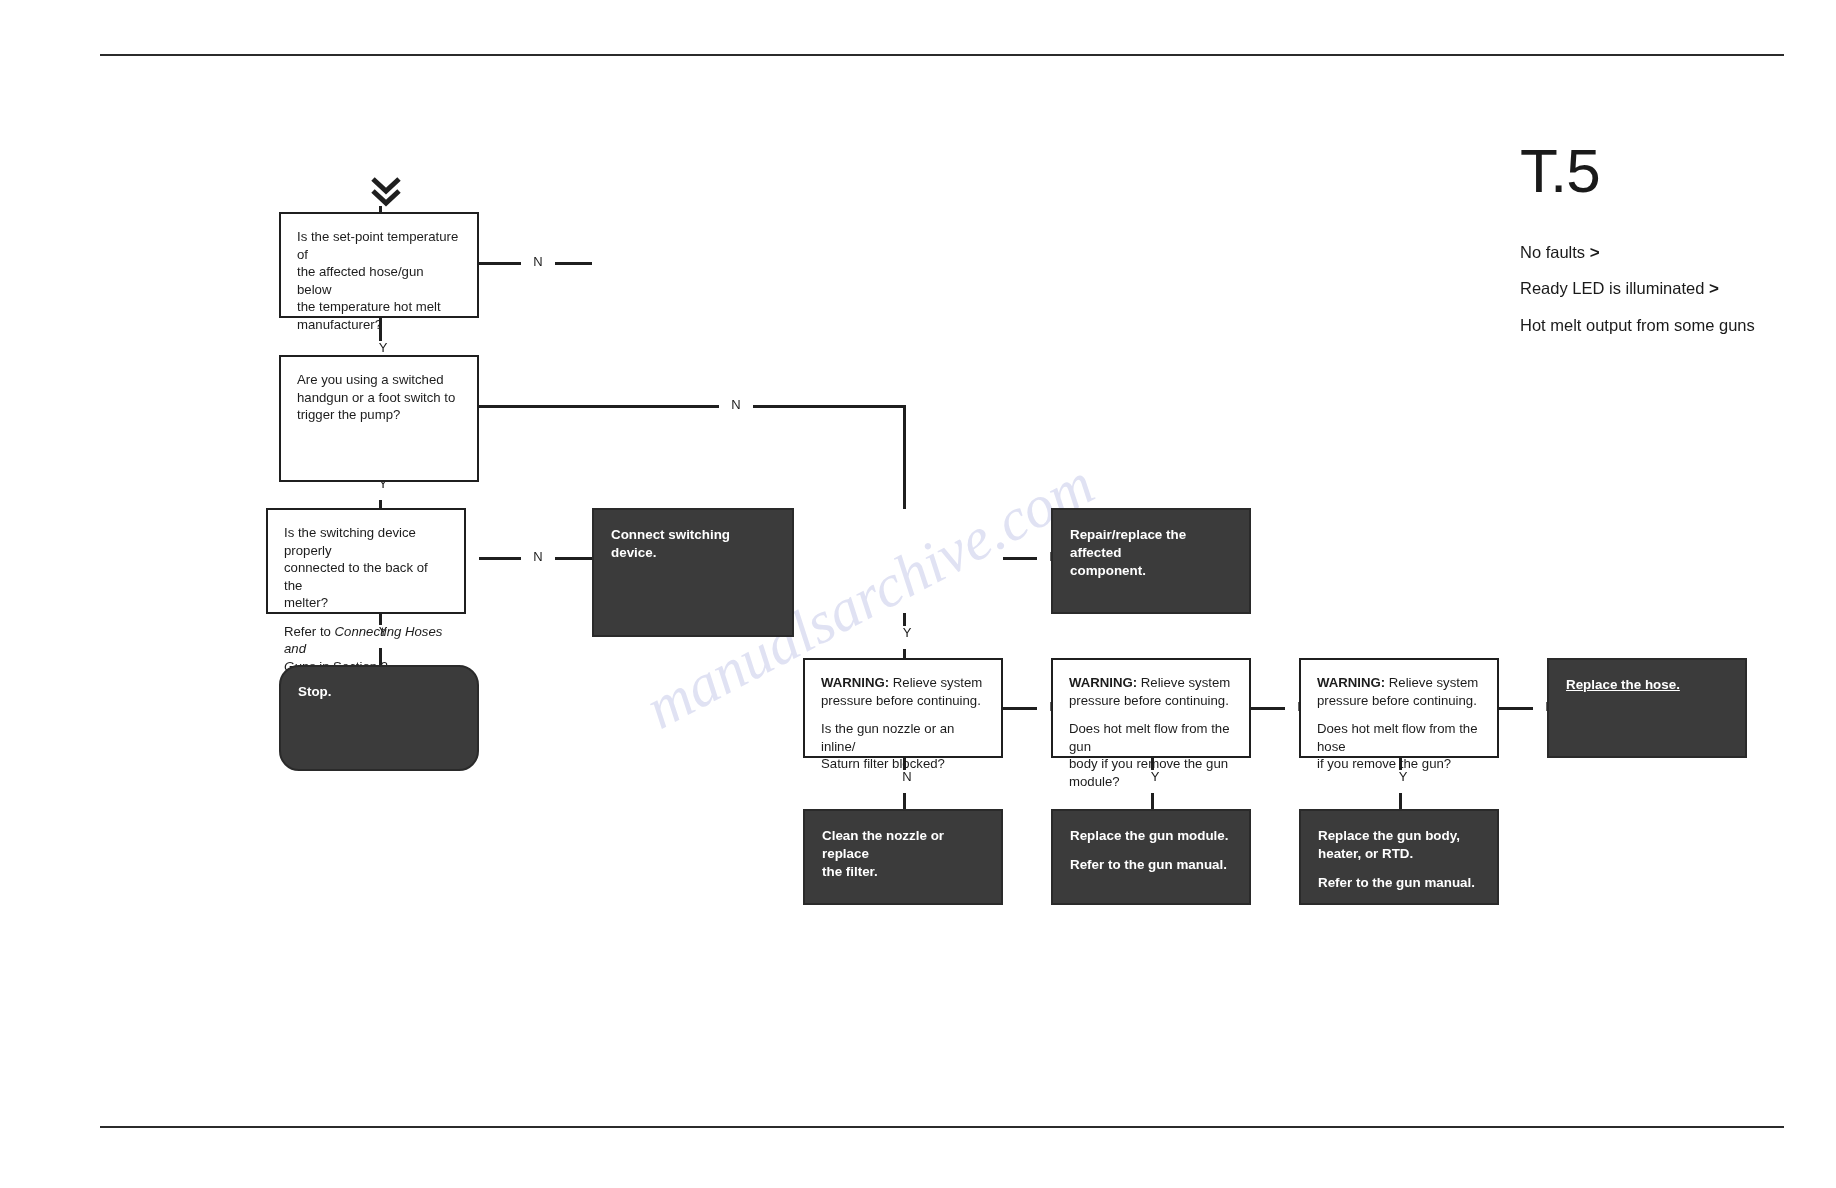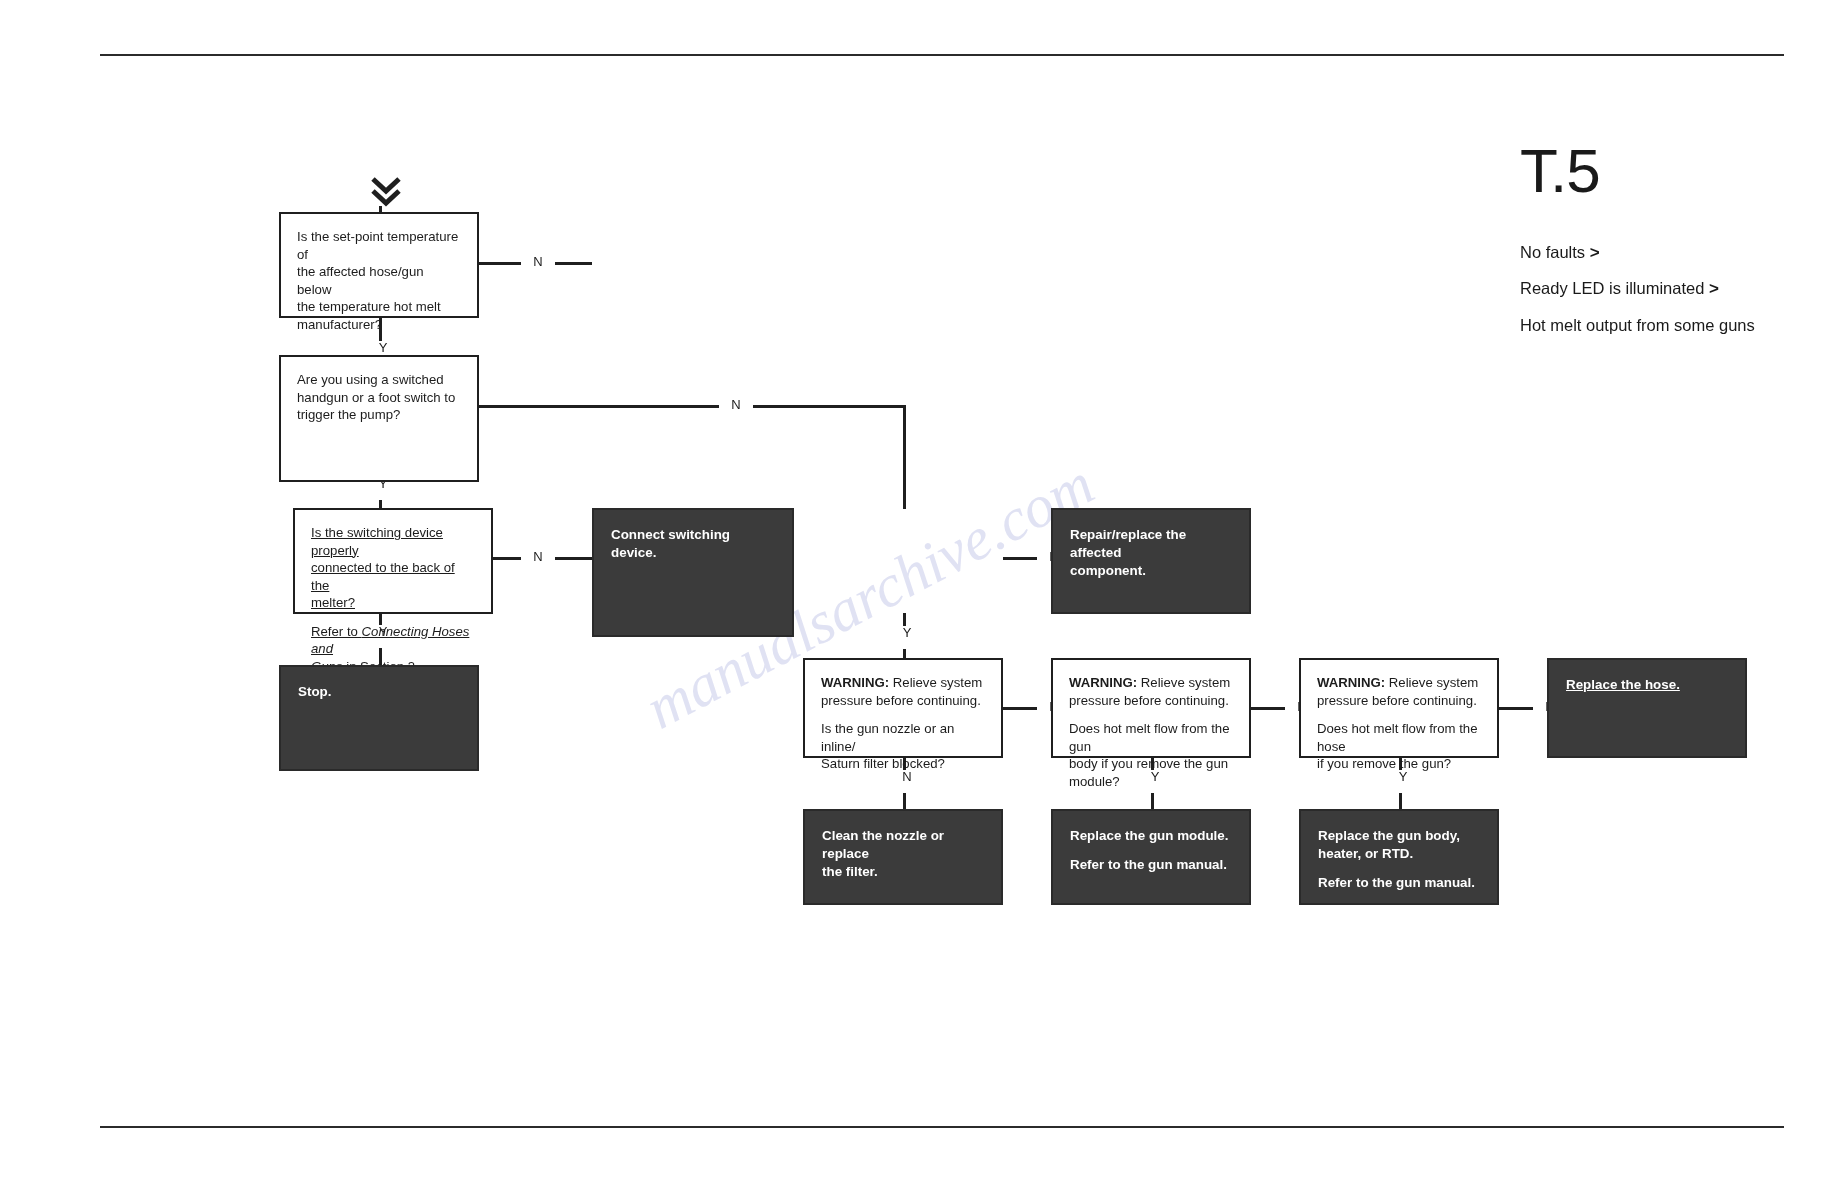--- a/index.html
+++ b/index.html
@@ -244,40 +244,40 @@
   <div class="node decision" style="left:279px; top:355px; width:200px; height:127px;">
     <div class="inner">
       <p>
         <span>Are you using a switched</span><br>
         <span>handgun or a foot switch to</span><br>
         <span>trigger the pump?</span>
       </p>
     </div>
   </div>
 
-  <div class="node decision" style="left:293px; top:508px; width:200px; height:106px;text-decoration:underline;">
+  <div class="node decision" style="left:266px; top:508px; width:200px; height:106px;">
     <div class="inner">
       <p>
         <span>Is the switching device properly</span><br>
         <span>connected to the back of the</span><br>
         <span>melter?</span>
       </p>
       <p>
         <span>Refer to </span><span class="ital">Connecting Hoses and</span><br><span class="ital">Guns</span><span> in Section 3, </span><span class="ital">Installation</span>
       </p>
     </div>
   </div>
 
   <div class="node action" style="left:592px; top:508px; width:202px; height:129px;">
     <div class="inner">
       <p>Connect switching device.</p>
     </div>
   </div>
 
-  <div class="node action" style="left:279px; top:665px; width:200px; height:106px;">
+  <div class="node action" style="left:279px; top:665px; width:200px; height:106px;border-radius:20px;">
     <div class="inner">
       <p>Stop.</p>
     </div>
   </div>
 
 
   <div class="node action" style="left:1051px; top:508px; width:200px; height:106px;">
     <div class="inner">
       <p>
         <span>Repair/replace the affected</span><br>

